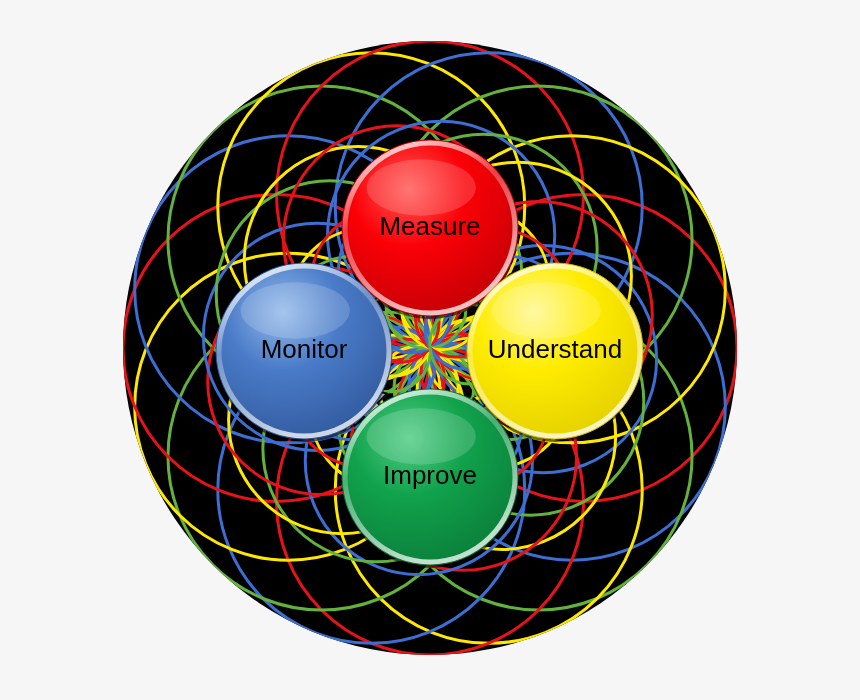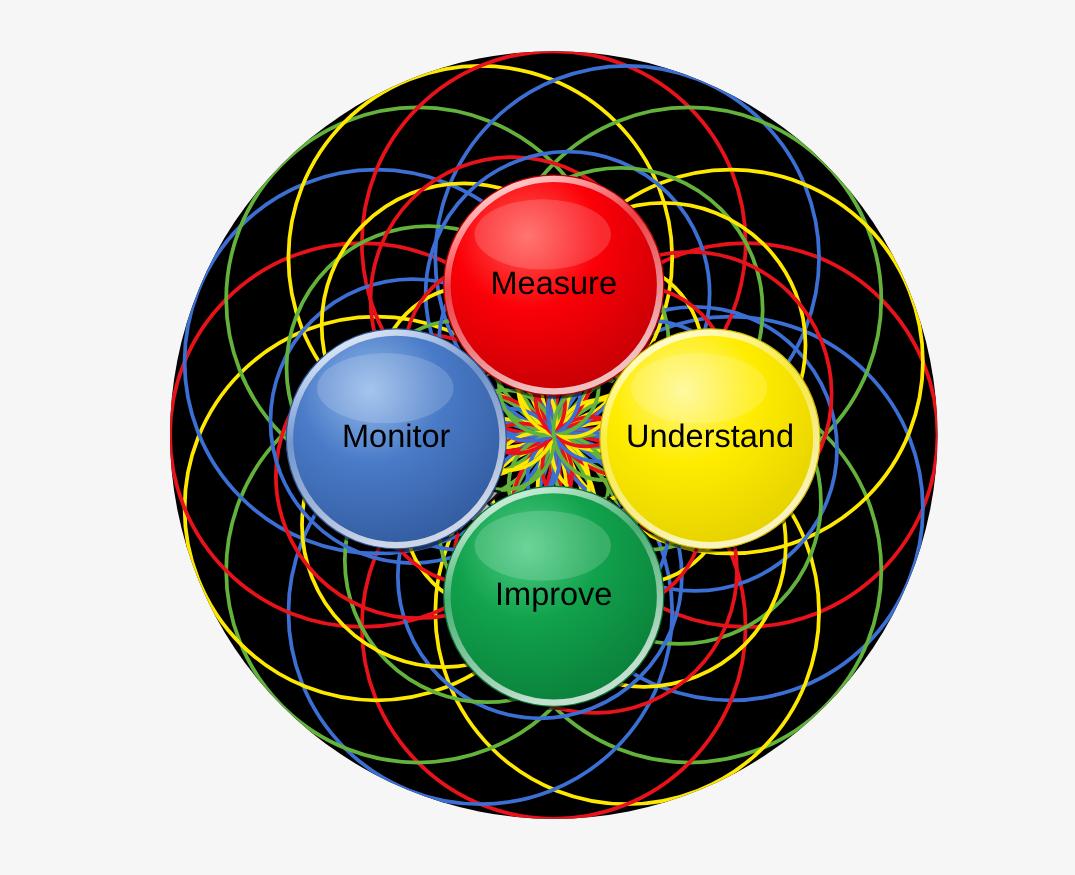--- a/index.html
+++ b/index.html
@@ -10,21 +10,20 @@
     width: 860px;
     height: 700px;
     background: #f6f6f6;
     font-family: "Liberation Sans", sans-serif;
     overflow: hidden;
   }
   #stage {
     position: relative;
     width: 780px;
     height: 700px;
-    margin-left: 13px;
   }
   #diagram {
     display: block;
     width: 860px;
     height: 700px;
   }
   .node-label {
     font-family: "Liberation Sans", sans-serif;
     font-size: 26px;
     fill: #000000;

